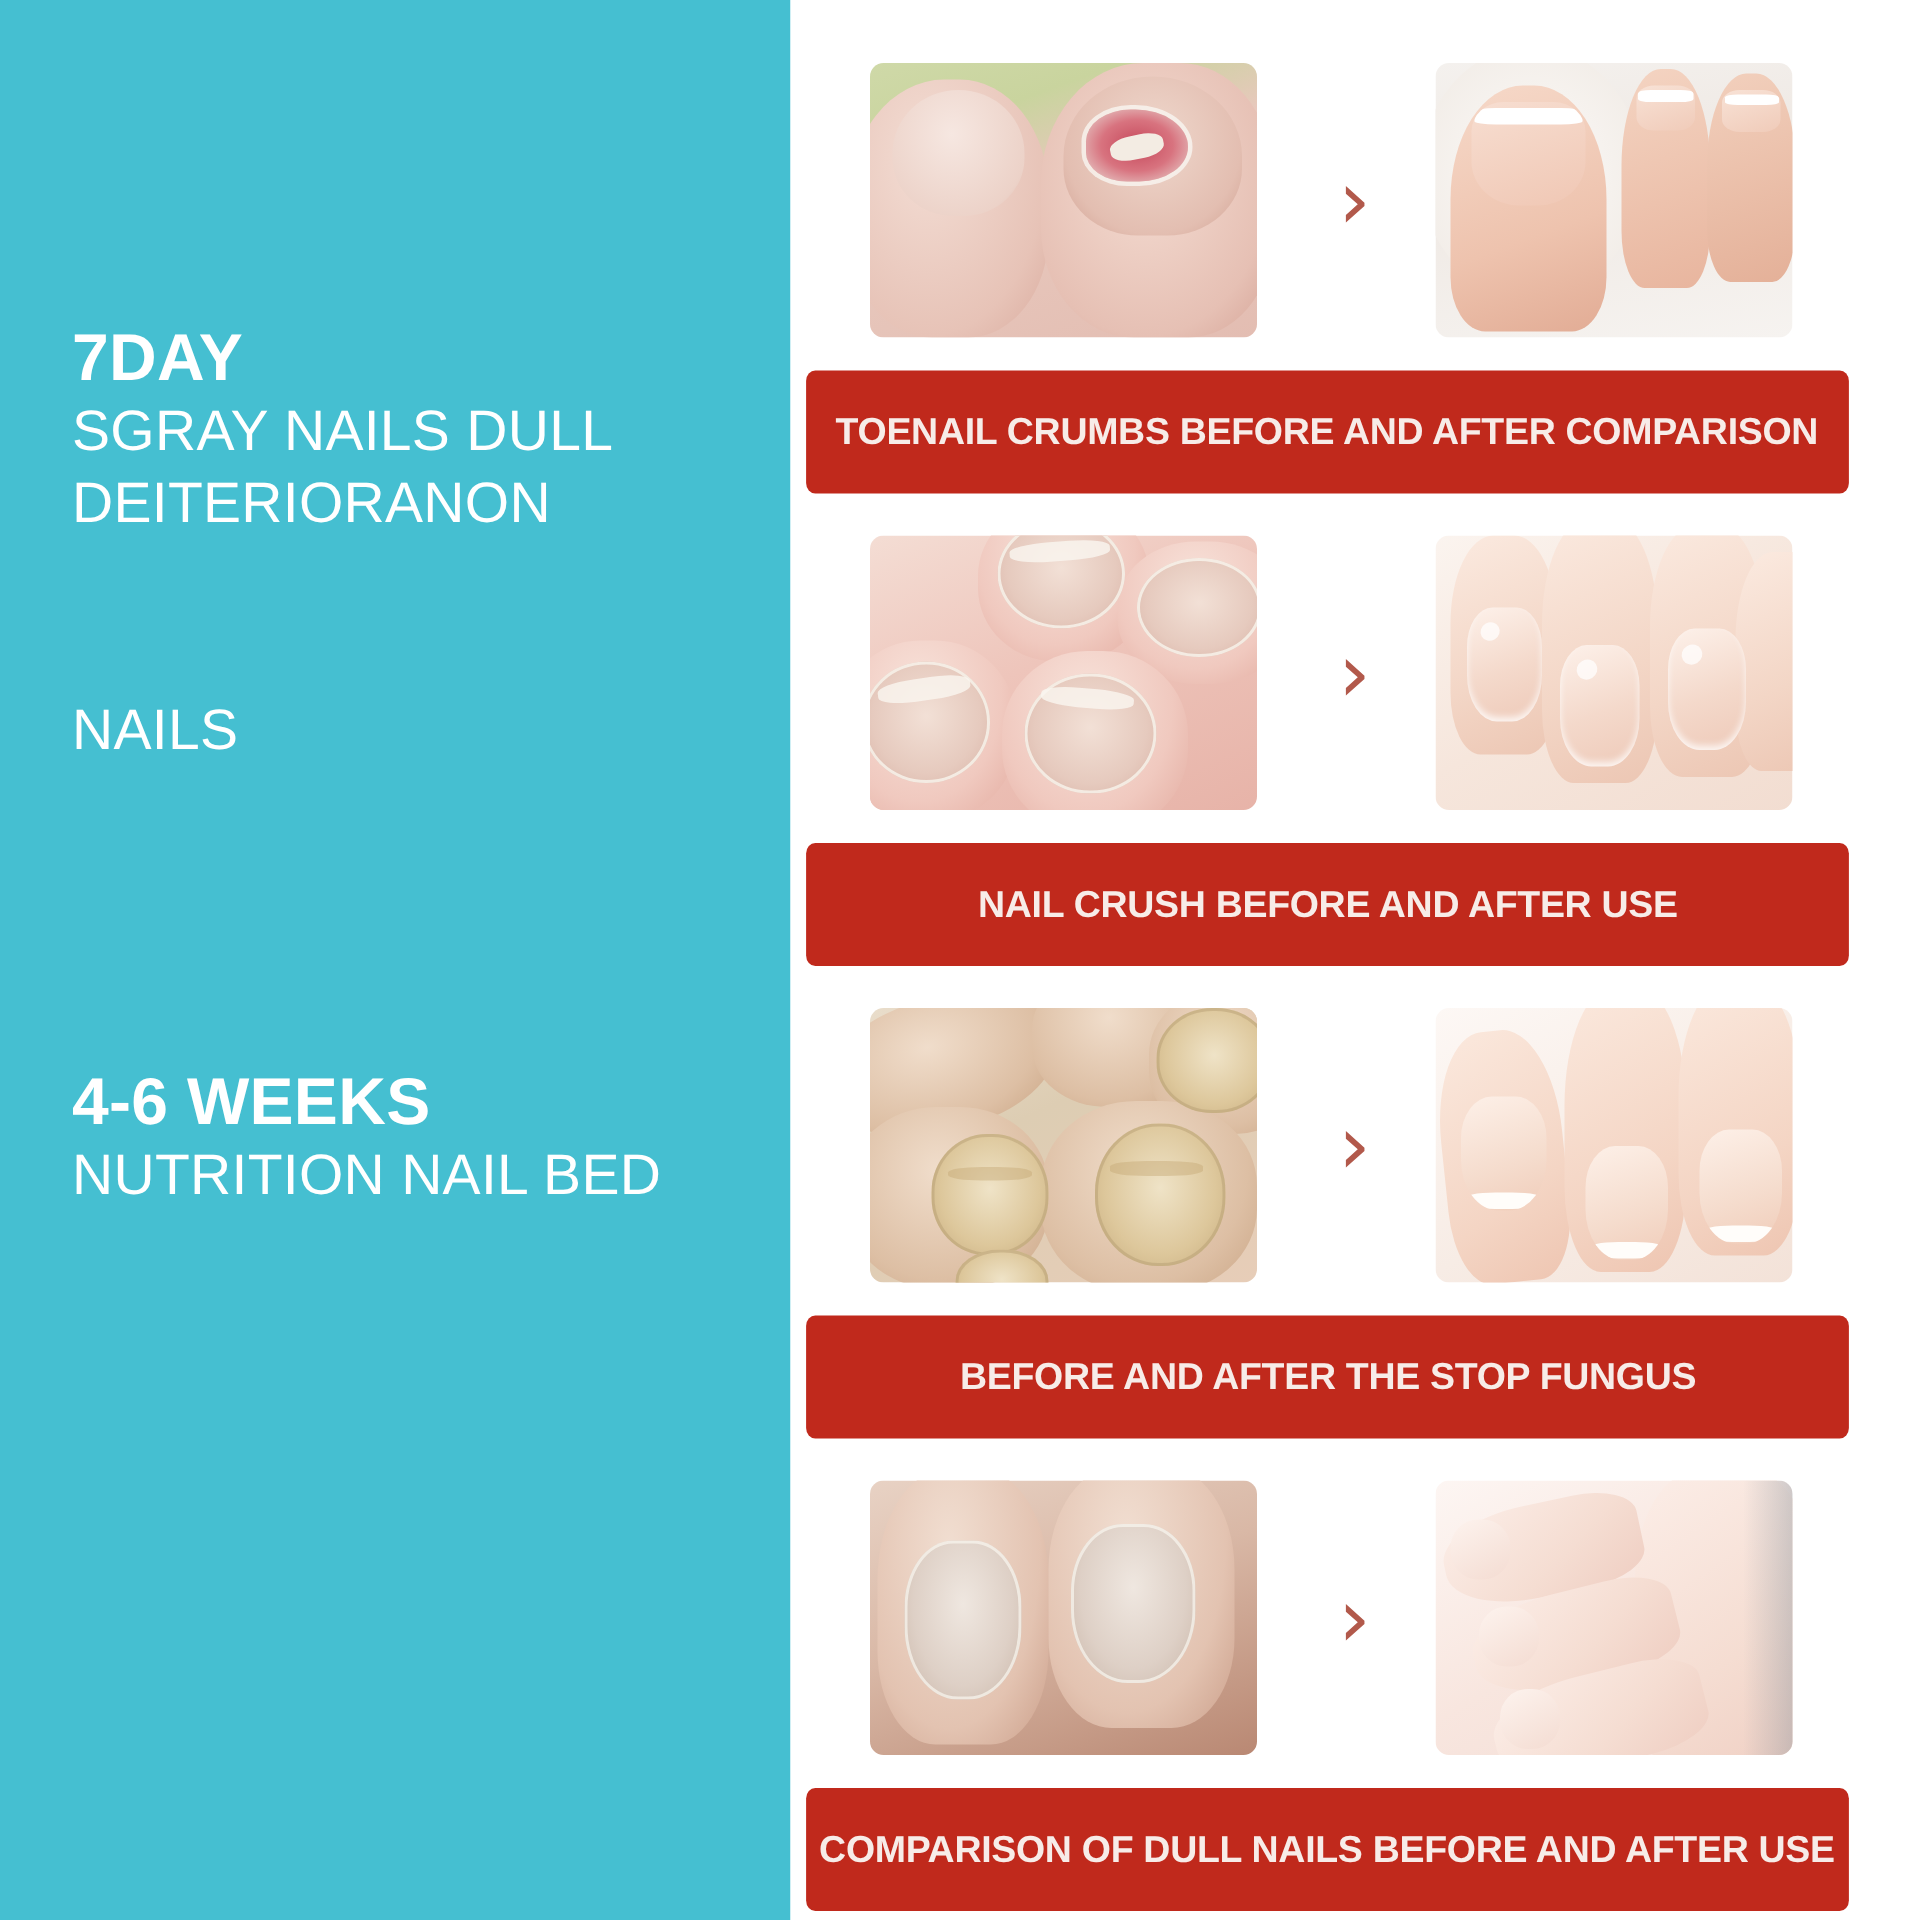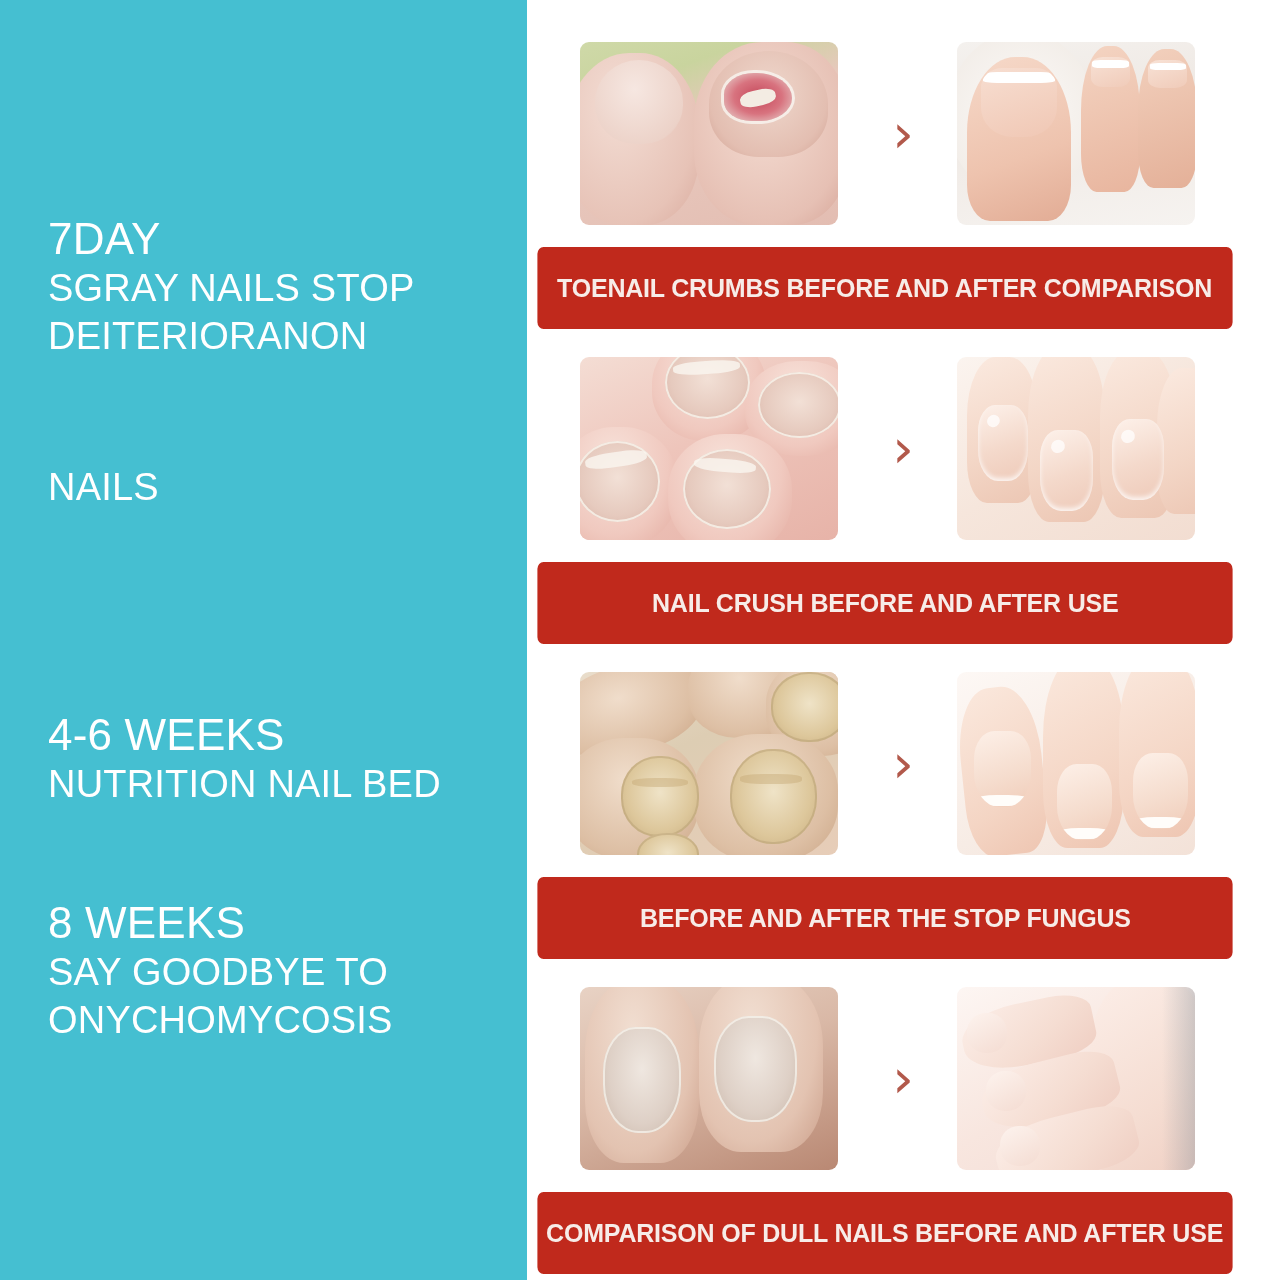--- a/index.html
+++ b/index.html
@@ -44,21 +44,21 @@
     width: 470px;
     color: #ffffff;
   }
   .stage-1 { top: 216px; }
   .stage-2 { top: 462px; }
   .stage-3 { top: 712px; }
   .stage-4 { top: 900px; }
 
   .stage-time {
     font-size: 44px;
-    font-weight: normal;
+    font-weight: bold;
     line-height: 1.06;
     letter-spacing: 0.2px;
     white-space: nowrap;
   }
   .stage-desc {
     font-size: 38px;
     font-weight: normal;
     line-height: 1.22;
     letter-spacing: 0.2px;
     margin-top: 2px;
@@ -387,38 +387,33 @@
 <body>
 
 <div class="poster">
 
   <div class="teal-panel"></div>
 
   <div class="stage-list">
 
     <div class="stage stage-1">
       <div class="stage-time">7DAY</div>
-      <div class="stage-desc">SGRAY NAILS STOP</div>
+      <div class="stage-desc">SGRAY NAILS DULL</div>
       <div class="stage-desc">DEITERIORANON</div>
     </div>
 
     <div class="stage stage-2">
       <div class="stage-desc">NAILS</div>
     </div>
 
     <div class="stage stage-3">
       <div class="stage-time">4-6 WEEKS</div>
       <div class="stage-desc">NUTRITION NAIL BED</div>
     </div>
 
-    <div class="stage stage-4">
-      <div class="stage-time">8 WEEKS</div>
-      <div class="stage-desc">SAY GOODBYE TO</div>
-      <div class="stage-desc">ONYCHOMYCOSIS</div>
-    </div>
 
   </div>
 
   <div class="compare-col">
 
     <div class="row row-1">
       <div class="pair">
         <div class="photo before">
           <div class="art art-toe-bad">
             <div class="toe-a"></div>

